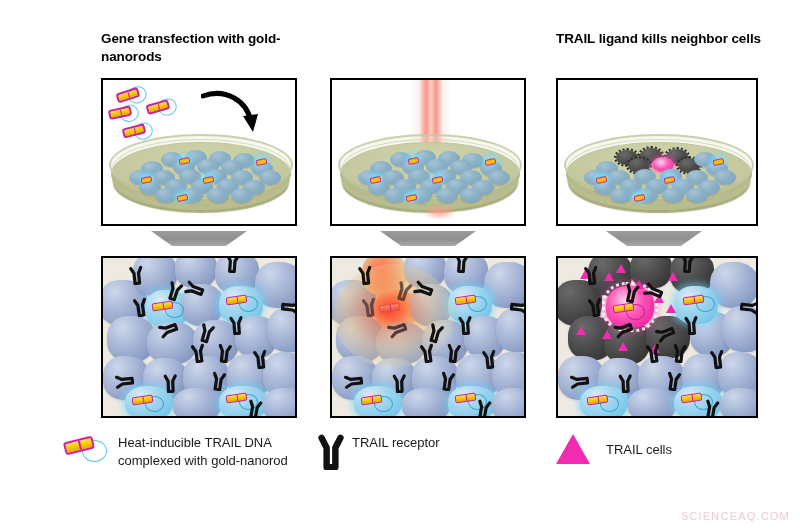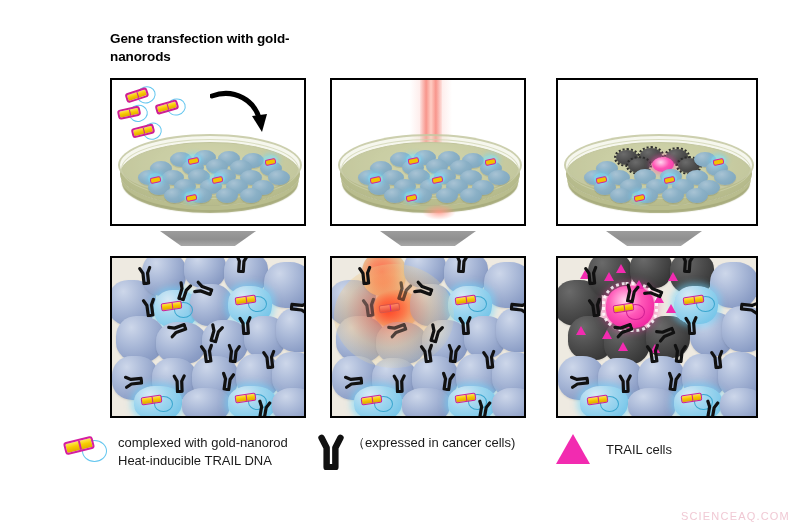--- a/index.html
+++ b/index.html
@@ -5,21 +5,21 @@
   html,body{margin:0;padding:0;}
   body{
     width:800px;height:530px;background:#ffffff;
     font-family:"Liberation Sans",sans-serif;
     position:relative;overflow:hidden;
   }
   .fig{position:absolute;inset:0;}
 
   
   .col{position:absolute;top:0;width:236px;height:530px;}
-  .col-0{left:68px;}
+  .col-0{left:59px;}
   .col-1{left:288px;}
   .col-2{left:514px;}
 
   .title{
     position:absolute;top:30px;left:42px;width:205px;
     font-size:13.5px;font-weight:bold;color:#000;
     line-height:1.32;letter-spacing:-0.1px;
   }
 
   
@@ -522,20 +522,21 @@
             <path d="M2.5,2 L5.2,7.2 L5.2,17.5 L9.8,17.5 L9.8,7.2 L12.5,2" stroke="#111" stroke-width="3.2" fill="none" stroke-linecap="round" stroke-linejoin="round"></path>
           </svg>
         <svg class="receptor" style="left:144px;top:142px;transform:rotate(10deg);" viewBox="0 0 15 19">
             <path d="M2.5,2 L5.2,7.2 L5.2,17.5 L9.8,17.5 L9.8,7.2 L12.5,2" stroke="#111" stroke-width="3.2" fill="none" stroke-linecap="round" stroke-linejoin="round"></path>
           </svg>
       </div>
     </div>
   </div>
 
   <div class="col col-2">
+    <div class="title">TRAIL ligand kills neighbor cells</div>
 
     <div class="panel panel-top">
       <div class="dish">
         <div class="dish-body"></div>
         <div class="dish-rim"></div>
         <div class="dish-rim2"></div>
         <div class="dcell dead" style="left:50px;top:18px;"></div>
         <div class="dcell dead" style="left:74px;top:16px;"></div>
         <div class="dcell dead" style="left:100px;top:17px;"></div>
         <div class="dcell dead" style="left:62px;top:26px;"></div>
@@ -674,31 +675,31 @@
   </div>
 
   <div class="legend">
 
     <div class="leg-item" style="left:62px;top:4px;">
       <div class="leg-nanorod">
         <div class="ring"></div>
           <div class="bar"></div>
       </div>
       <div class="leg-text" style="position:absolute;left:56px;top:2px;width:210px;">
+        <div>Heat-inducible TRAIL DNA</div>
         <div>complexed with gold-nanorod</div>
-        <div>Heat-inducible TRAIL DNA</div>
       </div>
     </div>
 
     <div class="leg-item" style="left:316px;top:2px;">
       <svg width="30" height="36" viewBox="0 0 15 19" style="position:absolute;left:0;top:4px;">
         <path d="M2.5,2 L5.2,7.2 L5.2,17.5 L9.8,17.5 L9.8,7.2 L12.5,2" stroke="#111" stroke-width="3.4" fill="none" stroke-linecap="round" stroke-linejoin="round"></path>
       </svg>
       <div class="leg-text" style="position:absolute;left:36px;top:4px;width:220px;">
-        <div>（expressed in cancer cells)</div>
+        <div>TRAIL receptor</div>
       </div>
     </div>
 
     <div class="leg-item" style="left:556px;top:2px;">
       <div class="leg-tri" style="left:0;top:4px;"></div>
       <div class="leg-text" style="position:absolute;left:50px;top:11px;width:160px;">
         <div>TRAIL cells</div>
       </div>
     </div>
 

